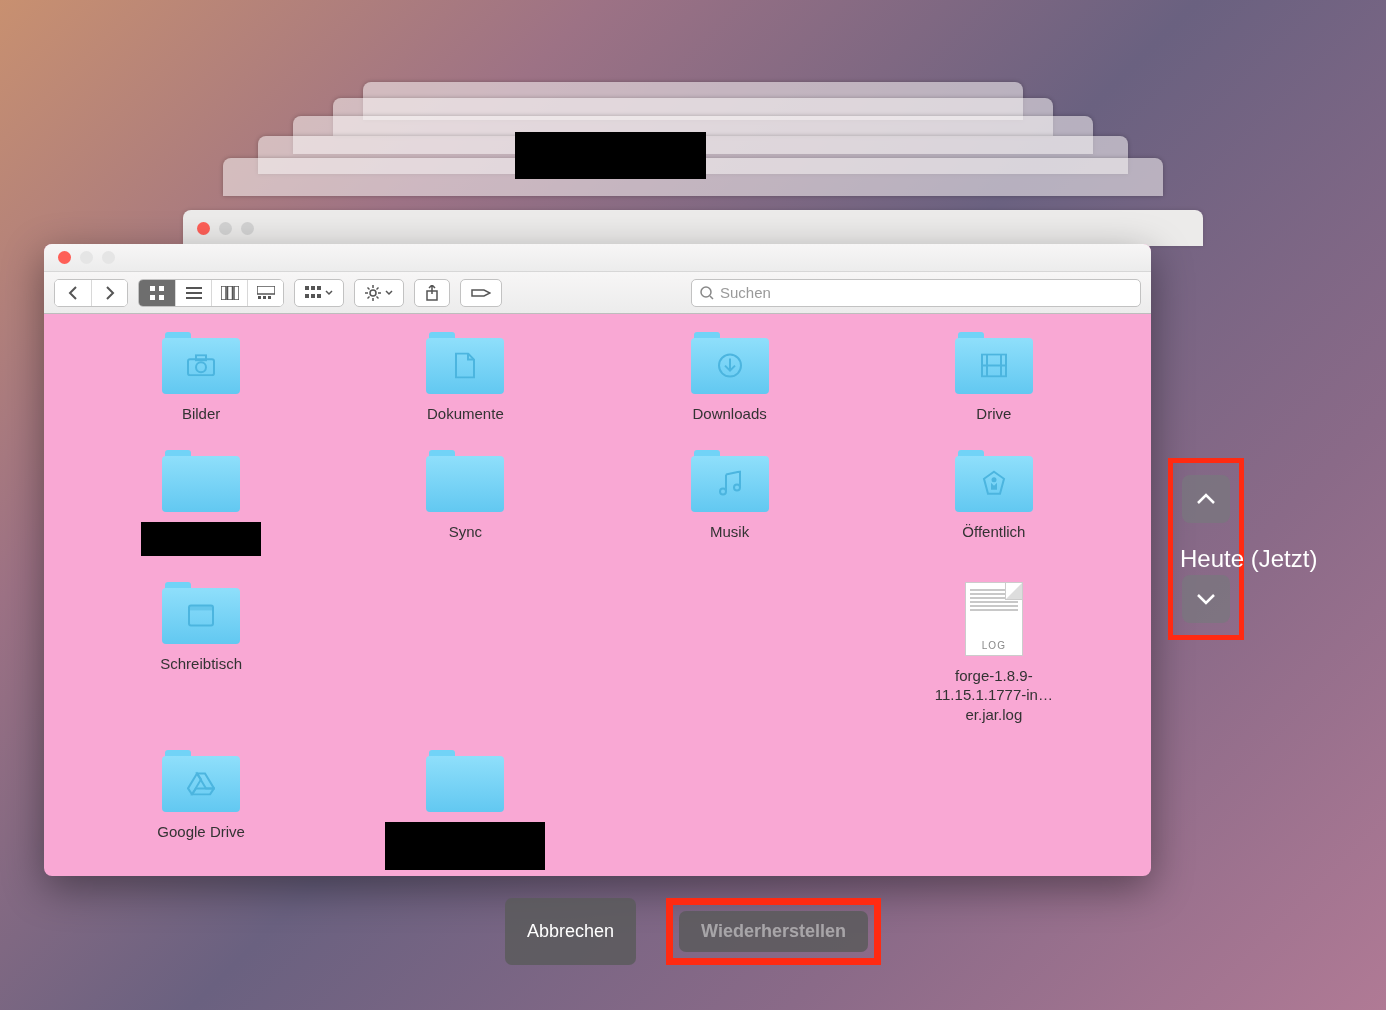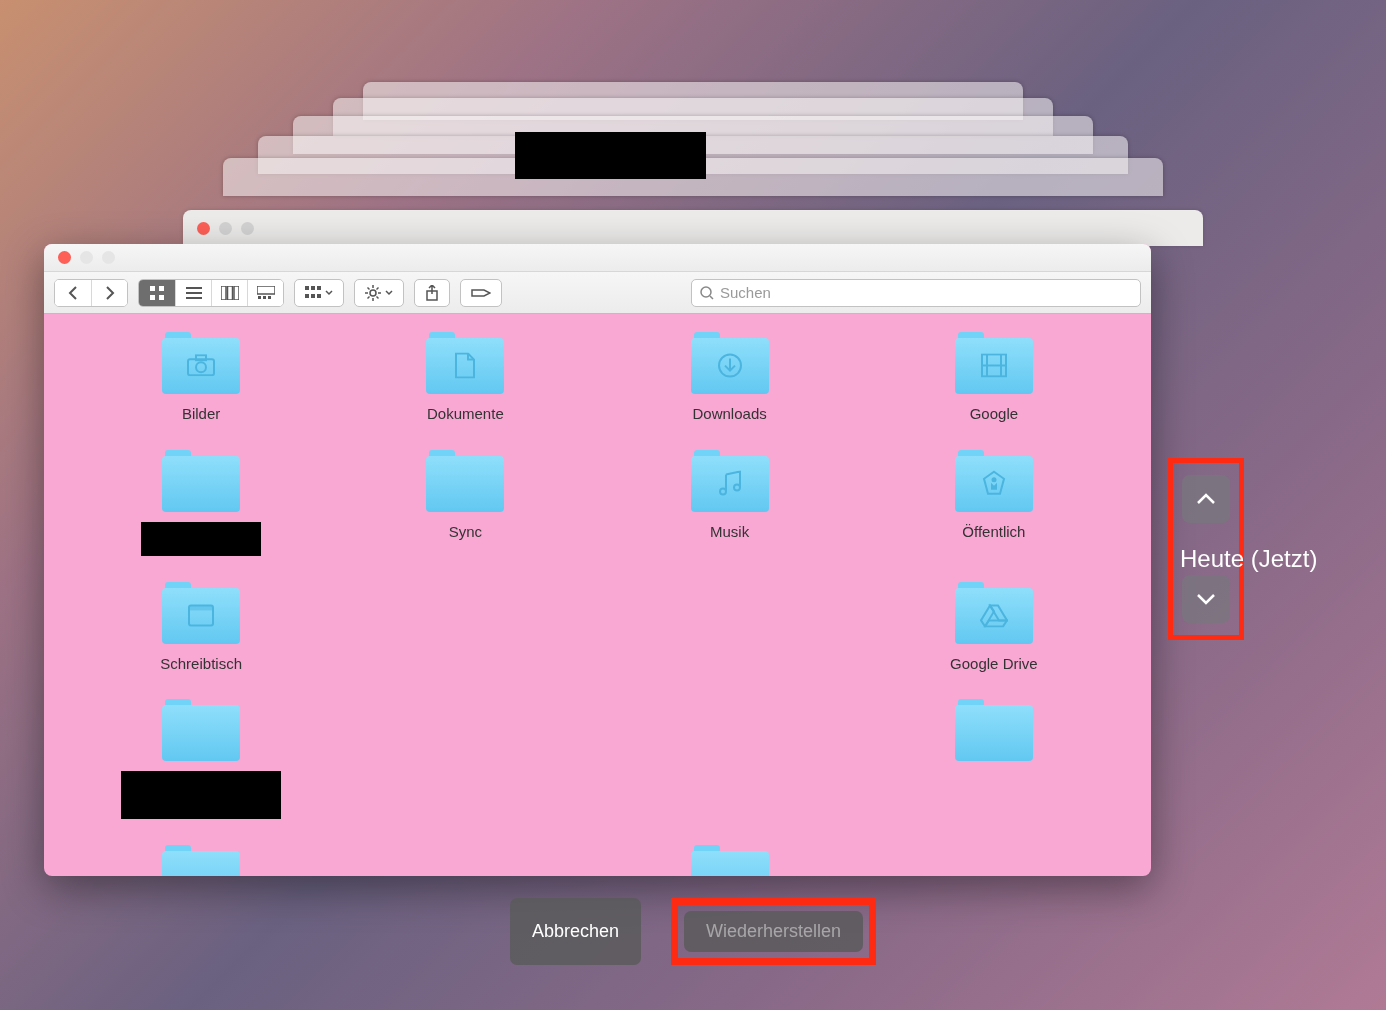--- a/index.html
+++ b/index.html
@@ -273,21 +273,21 @@
     z-index:20;
   }
   .btn {
     background: rgba(90,90,92,0.85);
     color:#fff;
     font-size:18px;
     padding:10px 22px;
     border-radius:7px;
     border:none;
   }
-  .btn.disabled { color: rgba(255,255,255,0.45); }
+  .btn.disabled { color: rgba(255,255,255,0.45); font-weight: bold; }
   .redbox {
     border:7px solid #ff2a12;
     padding:6px;
     display:inline-block;
   }
 
   svg { display:block; }
 </style>
 </head>
 <body>
@@ -458,21 +458,21 @@
         <div class="folder">
           <span class="glyph">
             <svg width="26" height="24" viewBox="0 0 26 24">
               <rect x="1" y="1" width="24" height="22" fill="none" stroke="#4cb5df" stroke-width="2"></rect>
               <line x1="6" y1="1" x2="6" y2="23" stroke="#4cb5df" stroke-width="2"></line>
               <line x1="20" y1="1" x2="20" y2="23" stroke="#4cb5df" stroke-width="2"></line>
               <line x1="1" y1="12" x2="25" y2="12" stroke="#4cb5df" stroke-width="2"></line>
             </svg>
           </span>
         </div>
-        <div class="label">Google</div>
+        <div class="label">Drive</div>
       </div>
       <div class="item">
         <div class="folder"></div>
         <div class="label black"></div>
       </div>
       <div class="item">
         <div class="folder"></div>
         <div class="label">Sync</div>
       </div>
       <div class="item">
@@ -506,20 +506,32 @@
             <svg width="26" height="24" viewBox="0 0 26 24">
               <rect x="1" y="2" width="24" height="20" rx="2" fill="none" stroke="#4cb5df" stroke-width="2"></rect>
               <rect x="1" y="2" width="24" height="5" fill="#4cb5df" opacity="0.5"></rect>
             </svg>
           </span>
         </div>
         <div class="label">Schreibtisch</div>
       </div>
       <div class="item" style="visibility: hidden;"></div>
       <div class="item" style="visibility: hidden;"></div>
+      <div class="item">
+        <div class="logfile">
+          <div class="line"></div>
+          <div class="line"></div>
+          <div class="line"></div>
+          <div class="line"></div>
+          <div class="line"></div>
+          <div class="line"></div>
+          <div class="tag">LOG</div>
+        </div>
+        <div class="label">forge-1.8.9-11.15.1.1777-in…er.jar.log</div>
+      </div>
       <div class="item">
         <div class="folder">
           <span class="glyph">
             <svg width="28" height="24" viewBox="0 0 28 24">
               <polygon points="10,2 18,2 27,17 19,17" fill="none" stroke="#4cb5df" stroke-width="2"></polygon>
               <polygon points="10,2 1,17 5,23 14,8" fill="none" stroke="#4cb5df" stroke-width="2"></polygon>
               <polygon points="5,23 23,23 27,17 9,17" fill="none" stroke="#4cb5df" stroke-width="2"></polygon>
             </svg>
           </span>
         </div>

